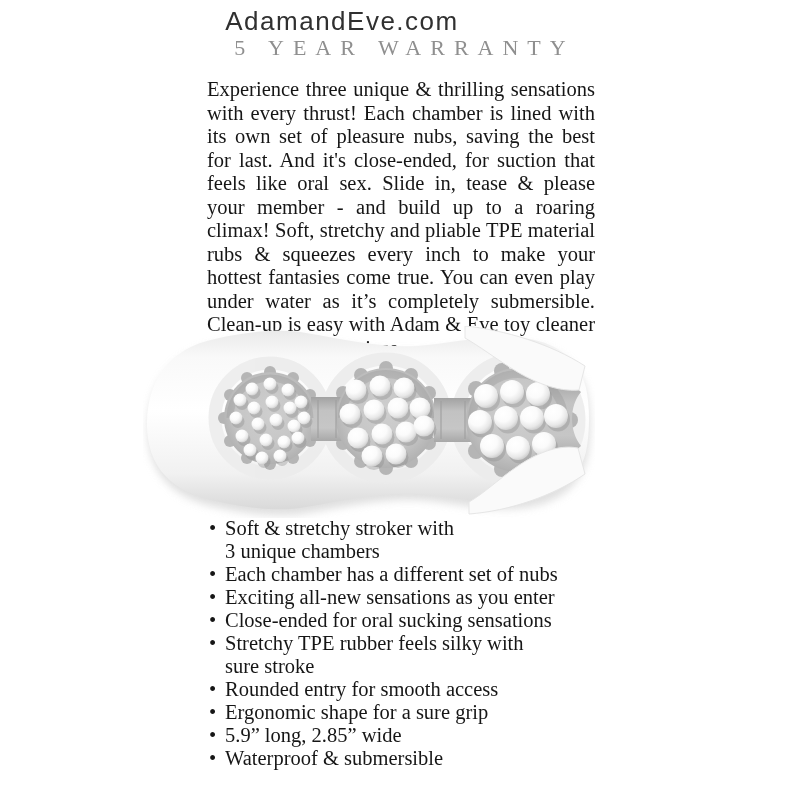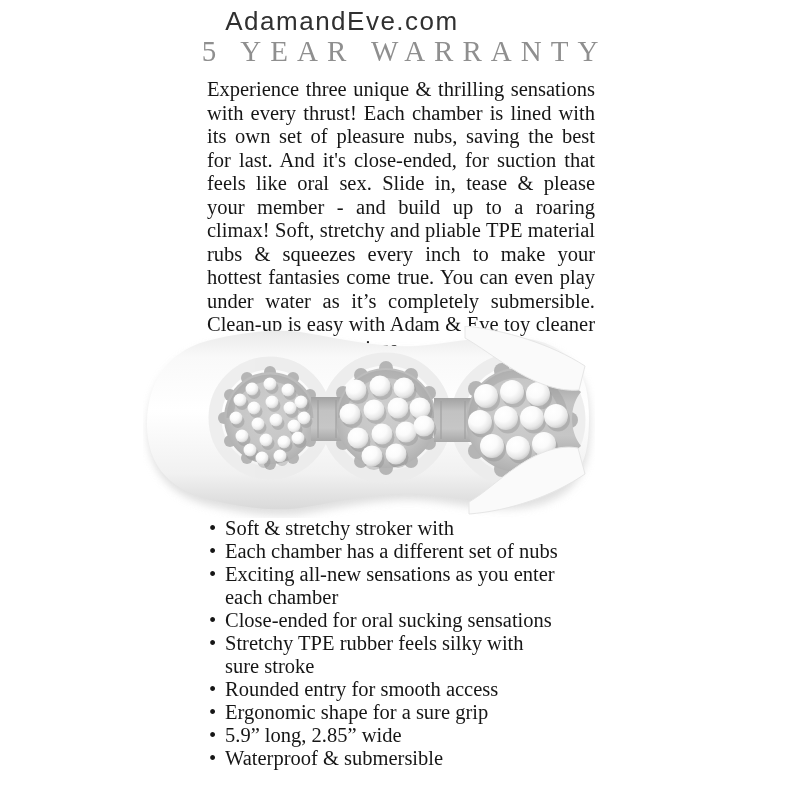--- a/index.html
+++ b/index.html
@@ -7,21 +7,21 @@
     position:relative; width:800px; height:800px; background:#ffffff;
     overflow:hidden; font-family:"Liberation Serif", serif;
   }
   .site-title {
     position:absolute; top:7px; left:0; width:684px; text-align:center;
     font-family:"Liberation Sans", sans-serif; font-size:26px; line-height:1.15;
     letter-spacing:1.5px; color:#303030;
   }
   .warranty {
     position:absolute; top:35px; left:0; width:800px; text-align:center;
-    font-family:"Liberation Serif", serif; font-size:29px; line-height:1.15;
+    font-family:"Liberation Serif", serif; font-size:22px; line-height:1.15;
     letter-spacing:9px; text-indent:9px; color:#8f8f8f;
   }
   .description {
     position:absolute; top:78px; left:207px; width:388px; margin:0;
     font-size:20.5px; line-height:23.5px; color:#161616; text-align:justify;
   }
   .illustration { position:absolute; top:326px; left:143px; width:452px; height:192px; }
   .illustration svg { display:block; }
   .features {
     position:absolute; top:517px; left:207px; width:400px;
@@ -238,23 +238,23 @@
 
       <g fill="#fafafa" stroke="#e6e6e6" stroke-width="1">
         <path d="M 322,0 C 362,4 408,18 442,40 L 436,64 C 414,66 390,56 368,42 C 352,32 336,20 322,12 Z"></path>
         <path d="M 326,188 C 366,185 410,170 442,148 L 435,122 C 414,118 392,128 372,142 C 356,153 340,168 326,176 Z"></path>
       </g>
     </svg>
   </div>
 
   <div class="features">
       <div class="feat-line"><span class="bullet">•</span>Soft &amp; stretchy stroker with</div>
+      <div class="feat-line">3 unique chambers</div>
       <div class="feat-line"><span class="bullet">•</span>Each chamber has a different set of nubs</div>
       <div class="feat-line"><span class="bullet">•</span>Exciting all-new sensations as you enter</div>
-      <div class="feat-line">each chamber</div>
       <div class="feat-line"><span class="bullet">•</span>Close-ended for oral sucking sensations</div>
       <div class="feat-line"><span class="bullet">•</span>Stretchy TPE rubber feels silky with</div>
       <div class="feat-line">sure stroke</div>
       <div class="feat-line"><span class="bullet">•</span>Rounded entry for smooth access</div>
       <div class="feat-line"><span class="bullet">•</span>Ergonomic shape for a sure grip</div>
       <div class="feat-line"><span class="bullet">•</span>5.9” long, 2.85” wide</div>
       <div class="feat-line"><span class="bullet">•</span>Waterproof &amp; submersible</div>
     </div>
 
 </div>

